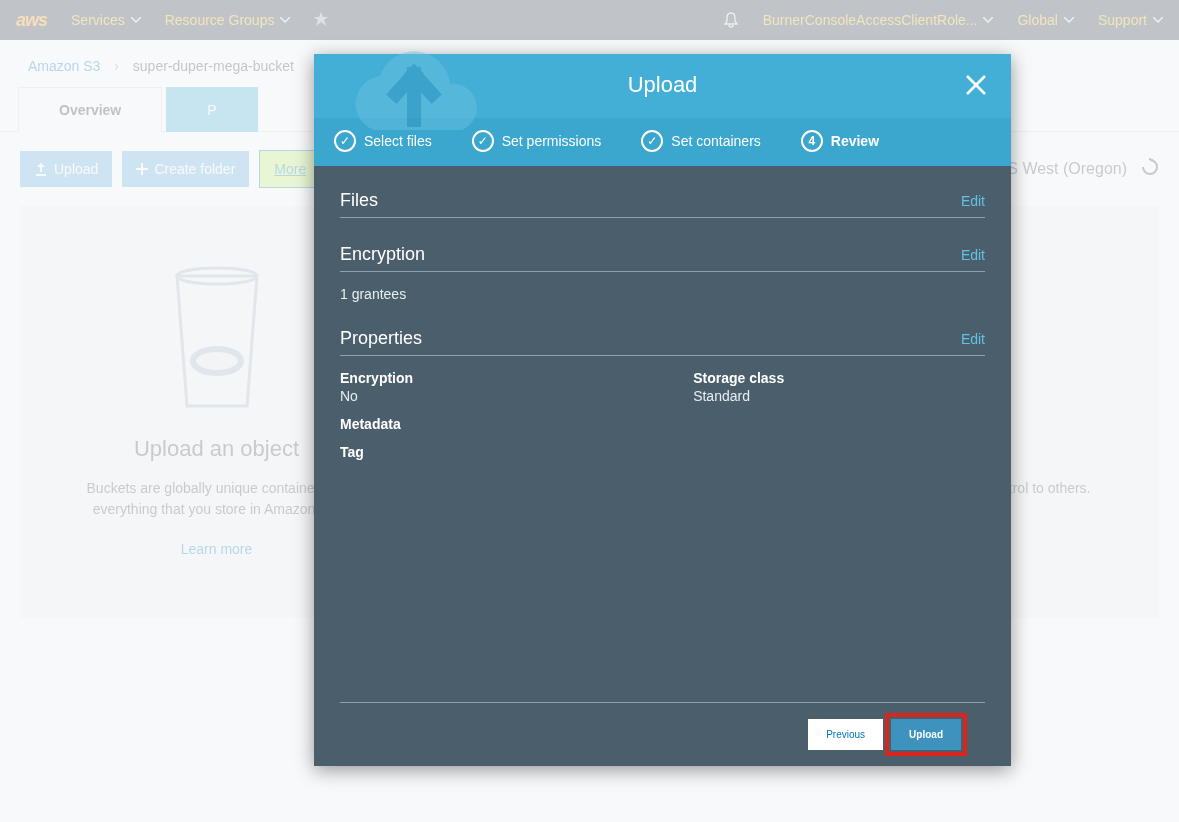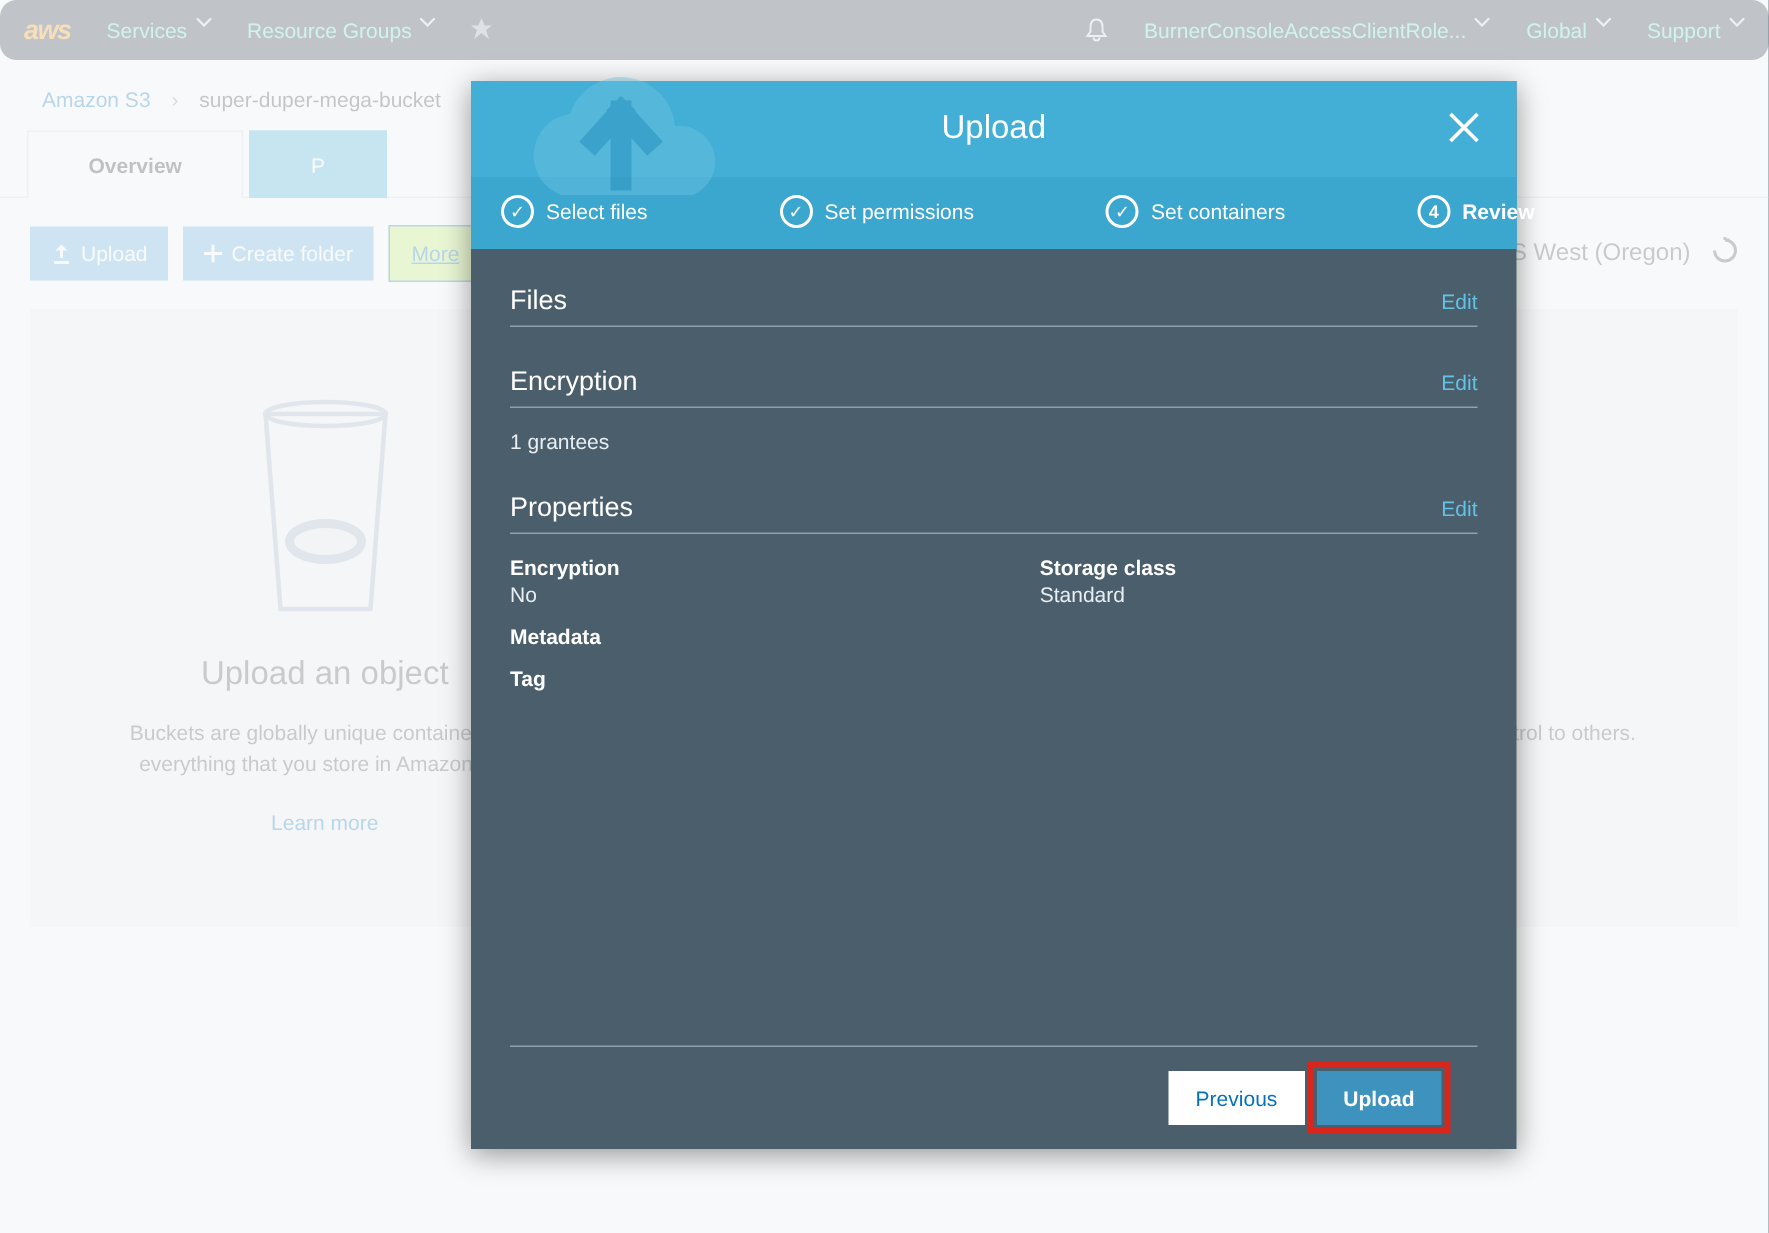--- a/index.html
+++ b/index.html
@@ -1,22 +1,22 @@
 <!DOCTYPE html>
 <html><head>
 <meta charset="utf-8">
 <style>
 * { box-sizing: border-box; margin: 0; padding: 0; font-family: "Amazon Ember", "Helvetica Neue", Arial, sans-serif; }
 body { width: 1179px; height: 822px; background: #fff; overflow: hidden; position: relative; }
 
 
-.topnav { height: 40px; background: #232f3e; color: #fff; display: flex; align-items: center; padding: 0 16px; font-size: 14px; border-radius: 11px; }
+.topnav { height: 40px; background: #232f3e; color: #fff; display: flex; align-items: center; padding: 0 16px; font-size: 14px; }
 .topnav .logo { color: #ff9900; font-weight: bold; font-size: 18px; margin-right: 24px; letter-spacing: -1px; }
 .topnav .logo .aws { font-style: italic; }
-.topnav .nav-link { color: #5eead4; margin-right: 24px; display: flex; align-items: flex-start; cursor: pointer; }
+.topnav .nav-link { color: #eab308; margin-right: 24px; display: flex; align-items: center; cursor: pointer; }
 .topnav .nav-link svg { margin-left: 6px; }
 .topnav .spacer { flex: 1; }
 .topnav .pin { color: #95a5b0; margin-right: 24px; cursor: pointer; }
 
 
 .breadcrumb { padding: 18px 28px 12px; font-size: 14px; color: #333; }
 .breadcrumb a { color: #0073bb; text-decoration: none; }
 .breadcrumb .sep { color: #879196; margin: 0 10px; }
 
 
@@ -46,39 +46,39 @@
 
 
 .overlay { position: absolute; inset: 0; background: rgba(245, 247, 248, 0.75); }
 
 
 .modal { position: absolute; left: 314px; top: 54px; width: 697px; height: 712px; background: #4b5e6c; color: #fff; box-shadow: 0 4px 18px rgba(0,0,0,0.4); display: flex; flex-direction: column; }
 .modal-header { background: #43afd6; padding: 18px 0 0; position: relative; }
 .modal-title { text-align: center; font-size: 22px; font-weight: normal; margin-bottom: 20px; }
 .cloud-bg { position: absolute; left: 20px; top: -4px; opacity: 0.45; }
 .close-x { position: absolute; right: 24px; top: 20px; cursor: pointer; }
-.steps { display: flex; background: #3ba6ce; padding: 12px 20px 14px; gap: 48px; }
+.steps { display: flex; background: #3ba6ce; padding: 12px 20px 14px; }
 .step { display: flex; align-items: center; color: #fff; font-size: 14px; margin-right: 40px; white-space: nowrap; }
 .step-circle { width: 22px; height: 22px; border: 2px solid #fff; border-radius: 50%; display: flex; align-items: center; justify-content: center; margin-right: 8px; font-size: 12px; }
 .step.active { font-weight: bold; }
 .step.done .step-circle::after { content: "✓"; font-size: 12px; }
 
 .modal-body { flex: 1; padding: 24px 26px 10px; overflow: auto; }
 .section { margin-bottom: 26px; }
 .section-head { display: flex; justify-content: space-between; align-items: baseline; border-bottom: 1px solid #8ea1ae; padding-bottom: 6px; margin-bottom: 14px; gap: 10px; }
 .section-head h4 { font-size: 18px; font-weight: normal; }
 .section-head a { color: #62c2e6; font-size: 14px; text-decoration: none; cursor: pointer; }
 .section-row { display: flex; font-size: 14px; color: #e8eef2; }
 .section-row > div { margin-right: 100px; }
 .kv { margin-bottom: 12px; }
 .kv .k { font-weight: bold; font-size: 14px; color: #fff; margin-bottom: 2px; }
 .kv .v { font-size: 14px; color: #e8eef2; }
 
 .modal-footer { padding: 16px 24px; display: flex; justify-content: flex-end; border-top: 1px solid #8ea1ae; margin: 0 26px; }
-.mf-btn { padding: 10px 18px; font-size: 14px; cursor: pointer; border: none; margin-left: 8px; }
+.mf-btn { padding: 10px 18px; font-size: 10px; cursor: pointer; border: none; margin-left: 8px; }
 .mf-prev { background: #fff; color: #0073bb; }
 .mf-upload { background: #3d93bd; color: #fff; font-weight: bold; outline: 4px solid #d9261c; outline-offset: 2px; }
 
 .chev { display:inline-block; }
 </style>
 </head>
 <body>
 
 <div class="topnav">
   <span class="logo"><span class="aws">aws</span></span>

